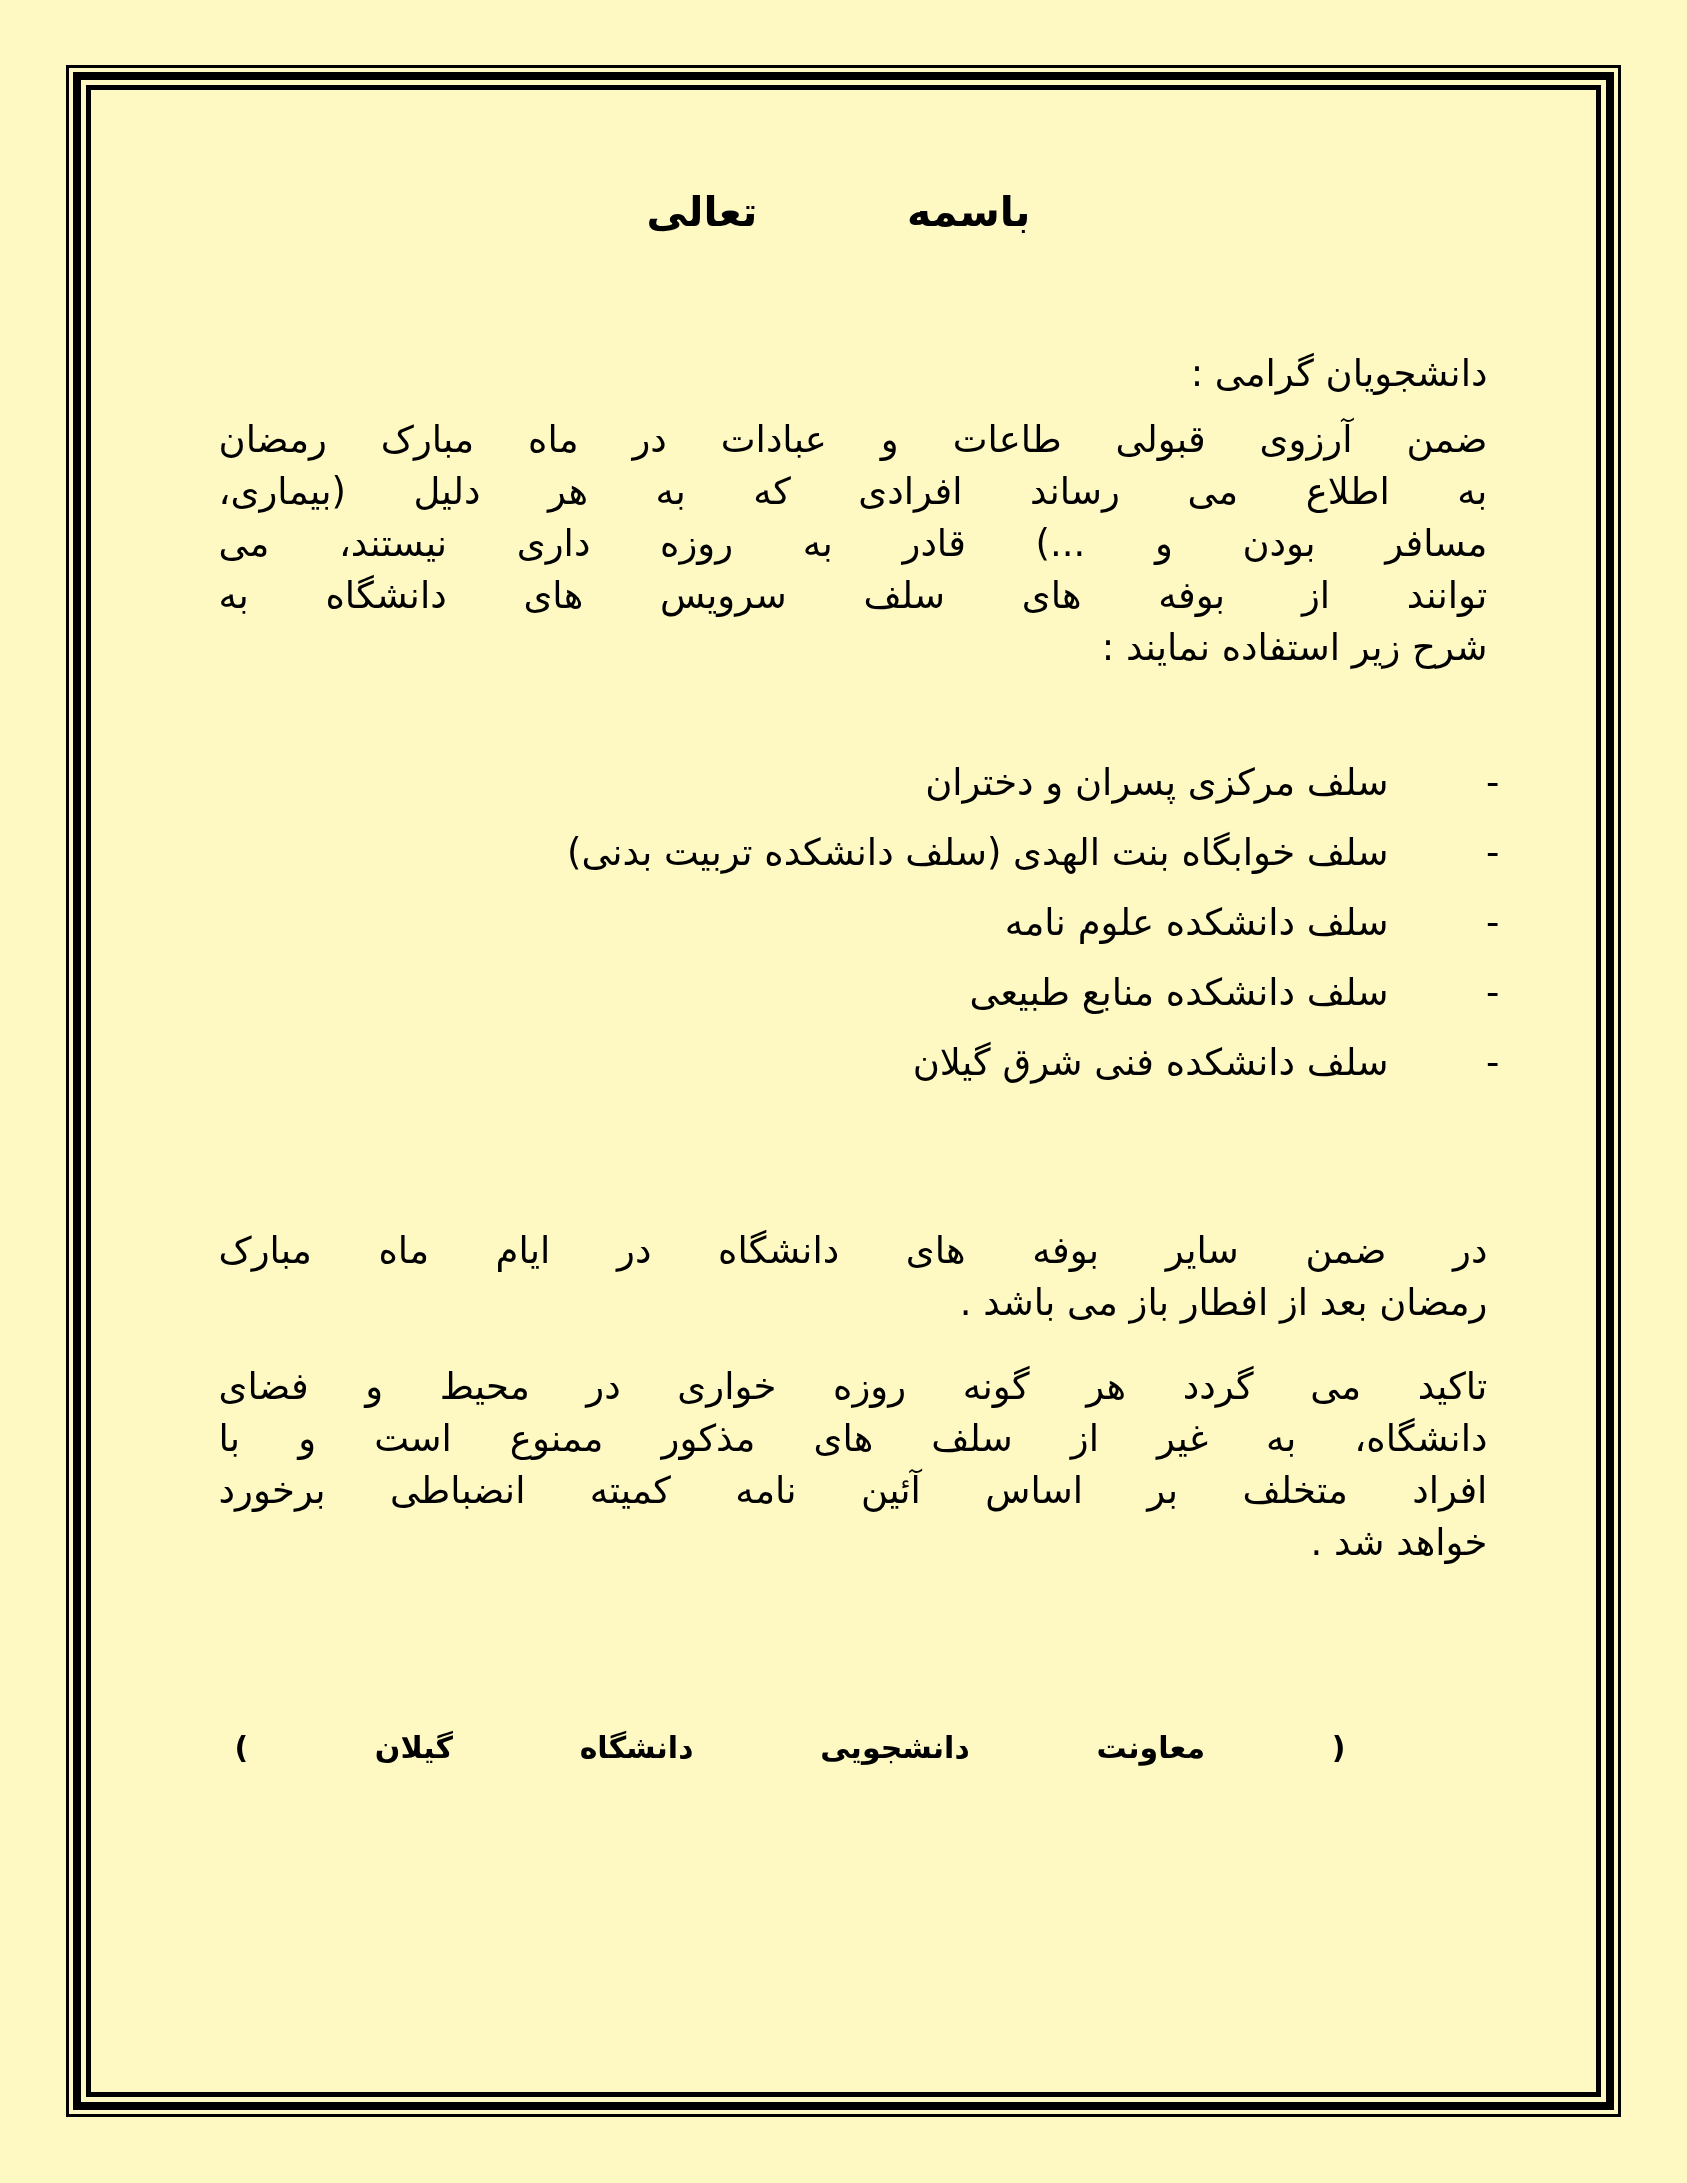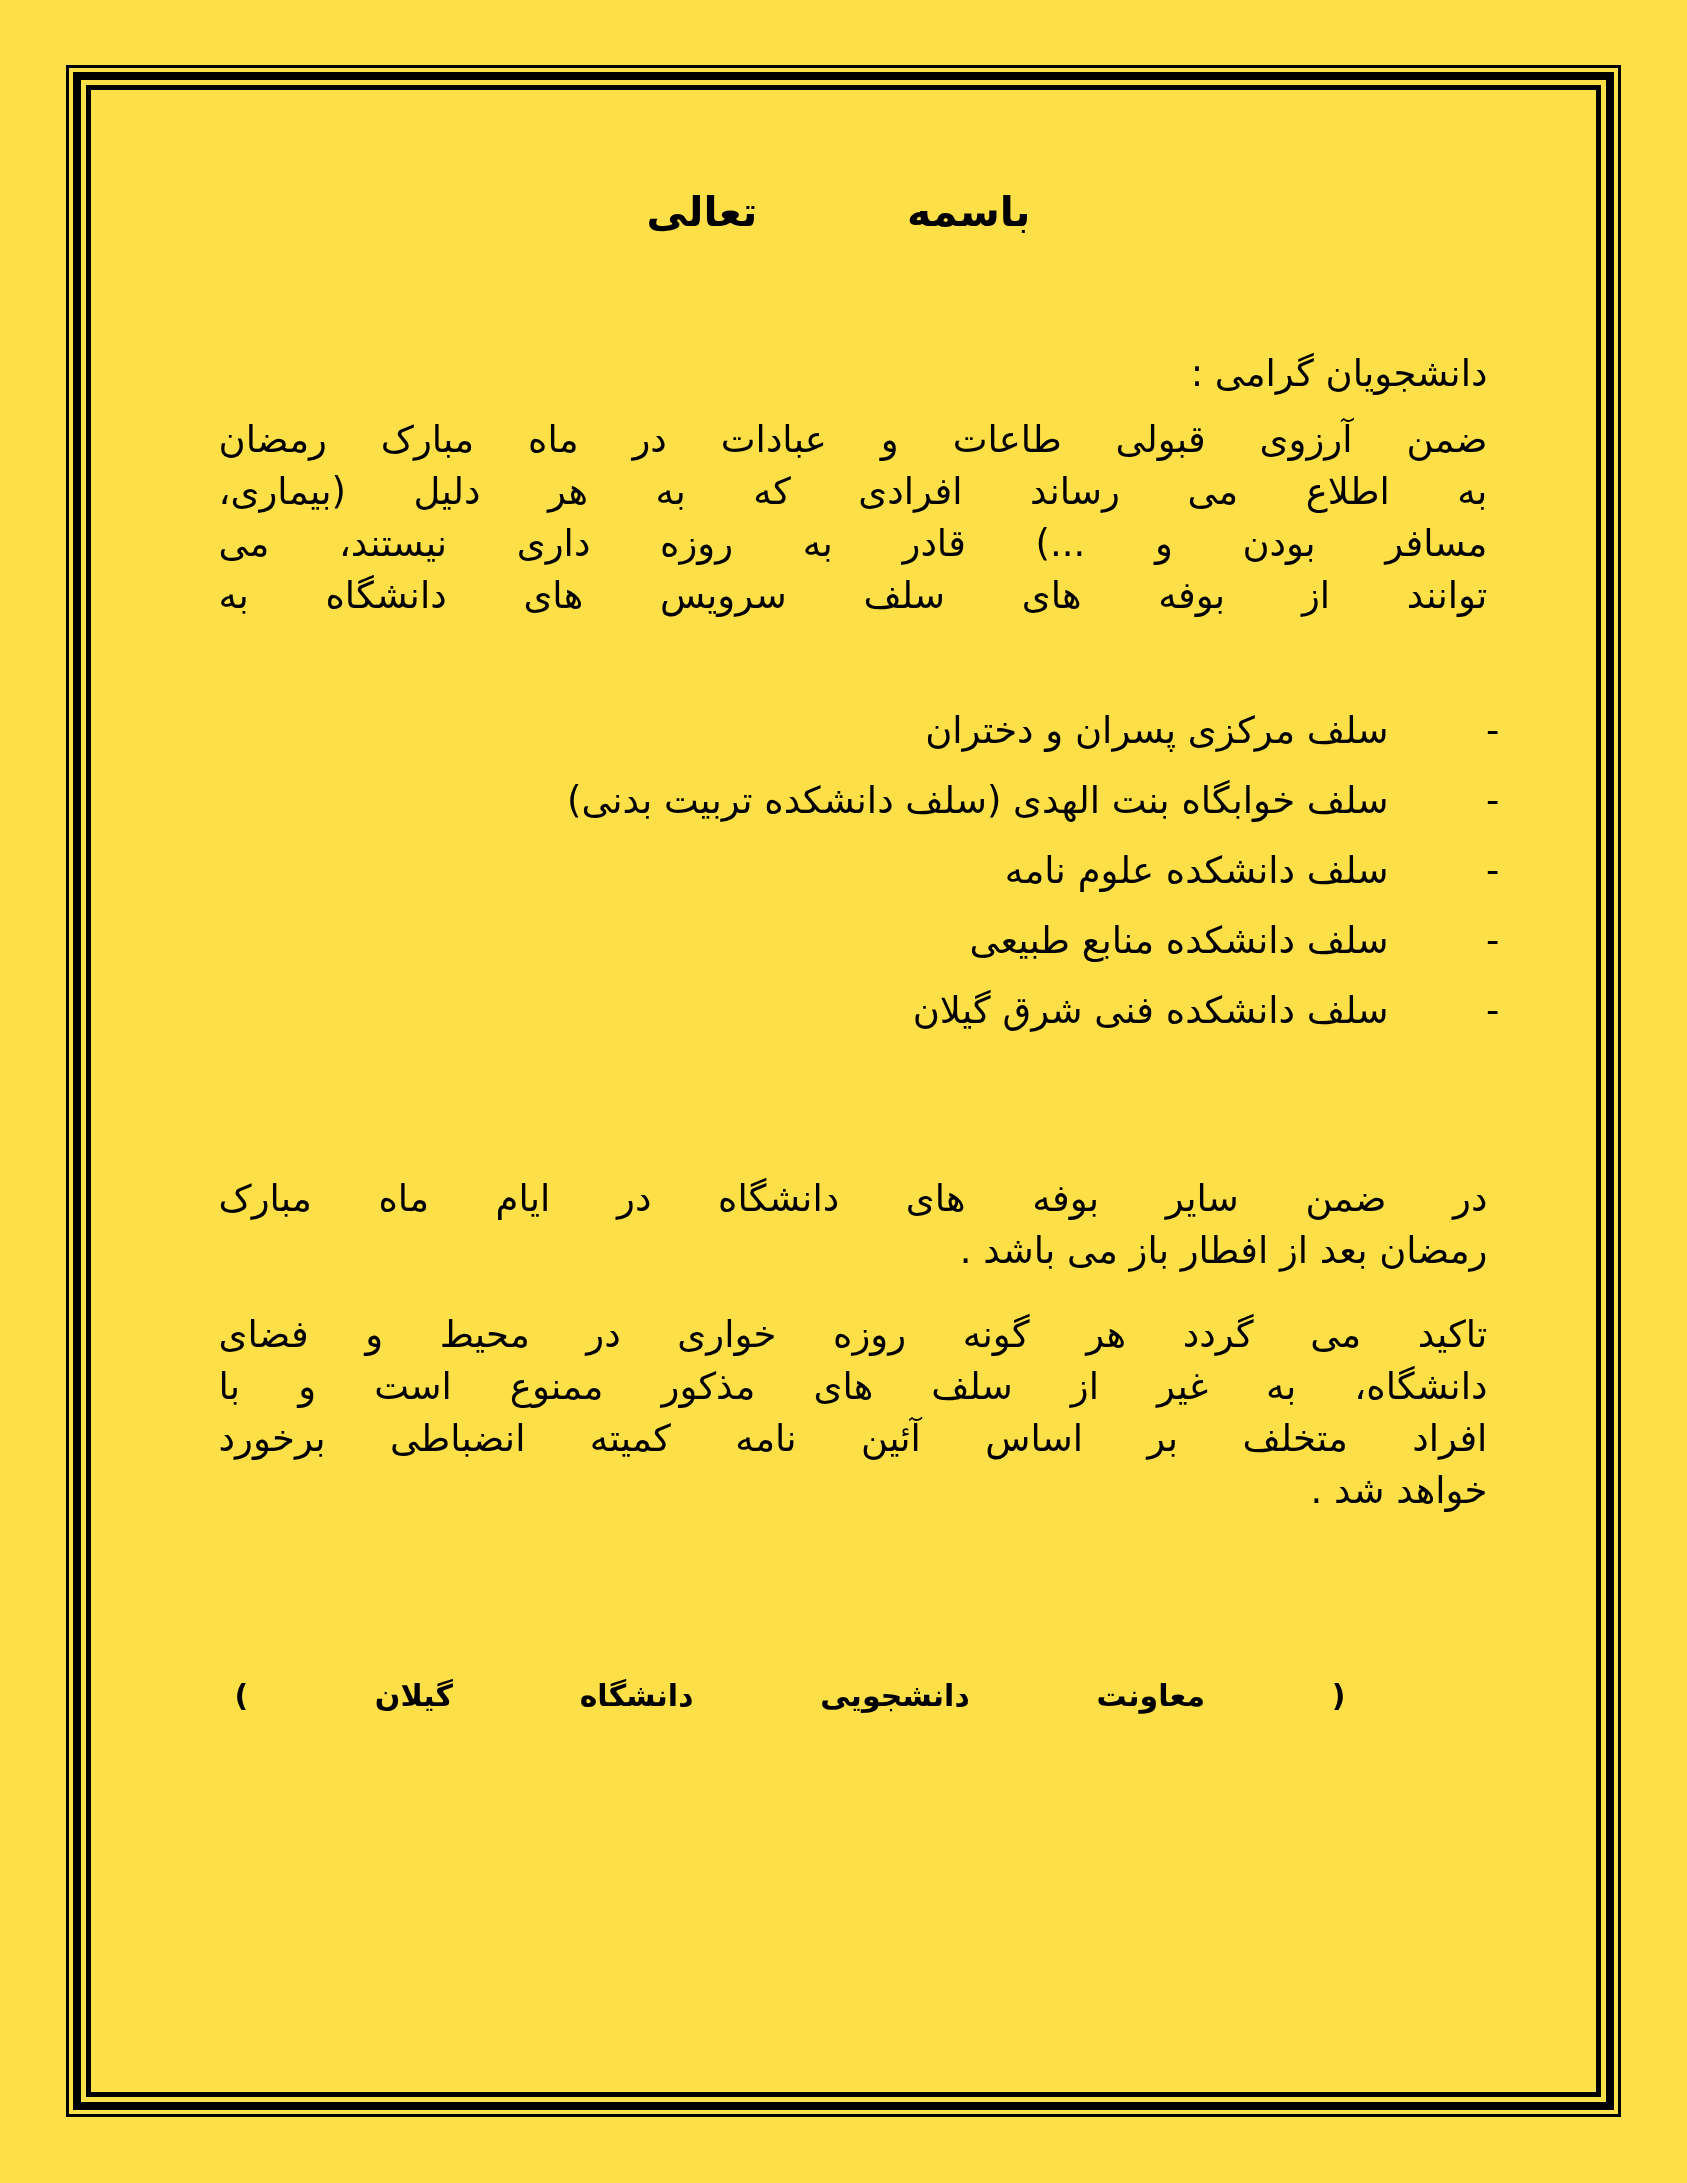--- a/index.html
+++ b/index.html
@@ -4,21 +4,21 @@
 <style>
   html, body {
     margin: 0;
     padding: 0;
     background: #ffffff;
   }
   .page {
     position: relative;
     width: 1687px;
     height: 2183px;
-    background: #fde047;
+    background: #fef9c3;
     overflow: hidden;
     font-family: "DejaVu Sans", sans-serif;
     color: #000000;
   }
   
   .f1 {
     position: absolute;
     left: 66px;
     top: 65px;
     width: 1555px;
@@ -115,20 +115,21 @@
 
           <div class="title">باسمه تعالی</div>
 
           <div class="greeting">دانشجویان گرامی :</div>
 
           <div class="para p1">
             <div class="line">ضمن آرزوی قبولی طاعات و عبادات در ماه مبارک رمضان</div>
             <div class="line">به اطلاع می رساند افرادی که به هر دلیل (بیماری،</div>
             <div class="line">مسافر بودن و ...) قادر به روزه داری نیستند، می</div>
             <div class="line">توانند از بوفه های سلف سرویس های دانشگاه به</div>
+            <div class="line last">شرح زیر استفاده نمایند :</div>
           </div>
 
           <ul class="cafeterias">
             <li>
               <span class="dash">-</span>
               <span>سلف مرکزی پسران و دختران</span>
             </li>
             <li>
               <span class="dash">-</span>
               <span>سلف خوابگاه بنت الهدی (سلف دانشکده تربیت بدنی)</span>

